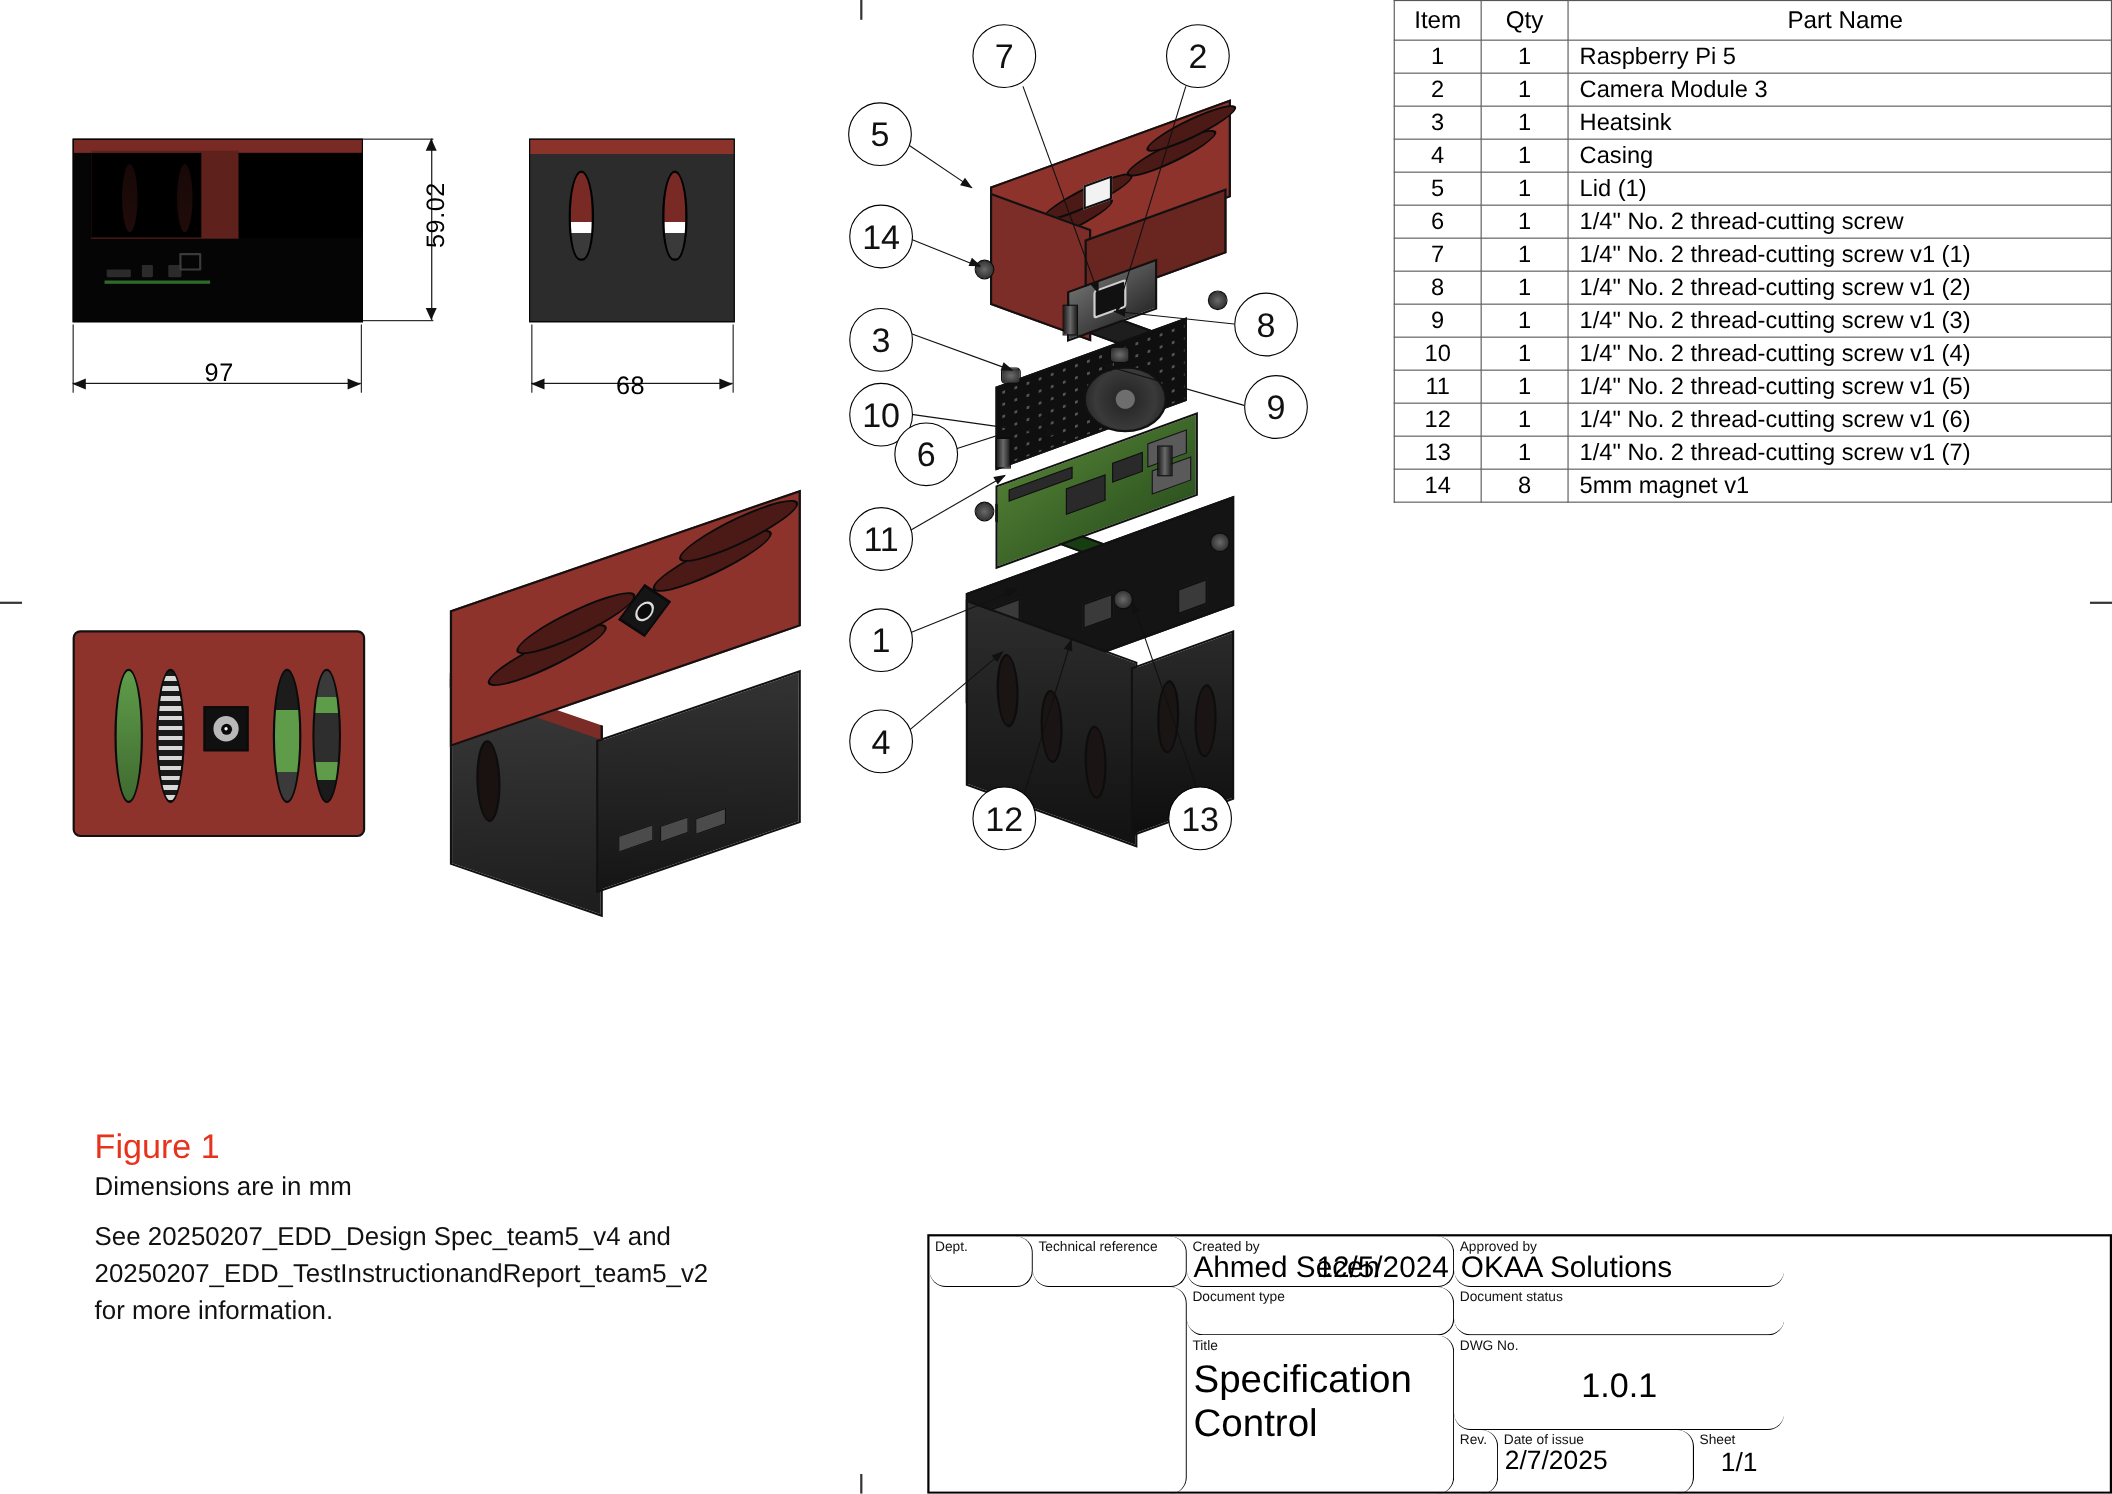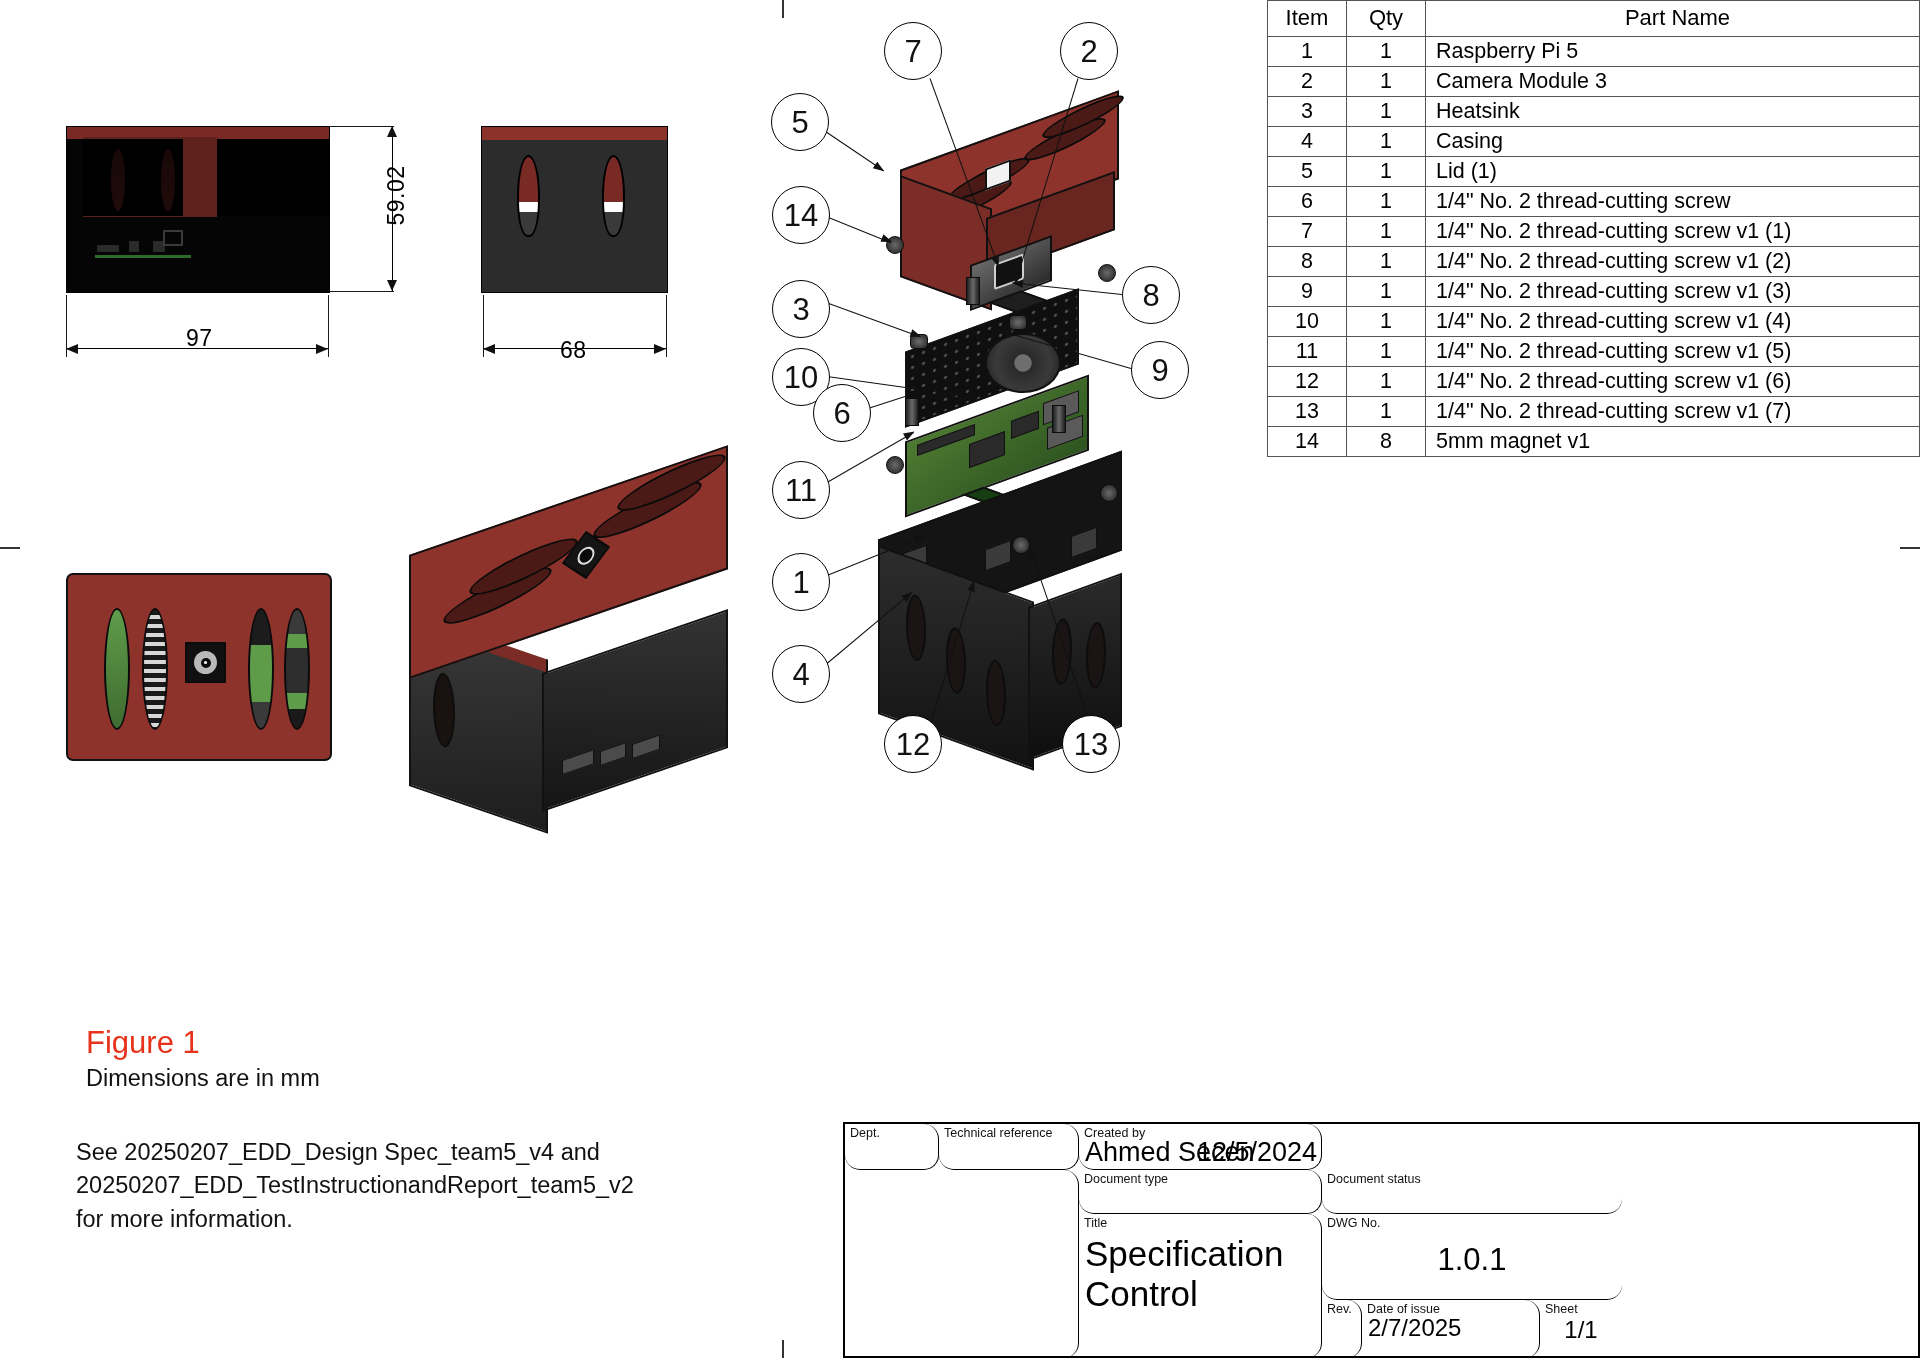--- a/index.html
+++ b/index.html
@@ -418,38 +418,42 @@
       </tr>
       <tr>
         <td class="c-item">14</td>
         <td class="c-qty">8</td>
         <td class="c-name">5mm magnet v1</td>
       </tr>
     </tbody>
 </table>
 
 <div class="note" style="left:86px;top:1062px;width:640px;">Dimensions are in mm</div>
-<div class="note" style="left:76px;top:1108px;width:580px;margin-top:28px;">See 20250207_EDD_Design Spec_team5_v4 and 20250207_EDD_TestInstructionandReport_team5_v2 for more information.</div>
+<div class="note" style="left:86px;top:1108px;width:580px;">See 20250207_EDD_Design Spec_team5_v4 and 20250207_EDD_TestInstructionandReport_team5_v2 for more information.</div>
 <div class="figlabel" style="left:86px;top:1025px;">Figure 1</div>
 
 <div class="tb">
 
   <div class="tbcell" style="left:0;top:0;width:94px;height:46px;">
     <span class="tblab">Dept.</span>
     <span class="tbval-s"></span>
   </div>
   <div class="tbcell" style="left:94px;top:0;width:140px;height:46px;">
     <span class="tblab">Technical reference</span>
     <span class="tbval-s"></span>
   </div>
   <div class="tbcell" style="left:234px;top:0;width:243px;height:46px;">
     <span class="tblab">Created by</span>
     <span class="tbval">Ahmed Secen</span>
     <span class="tbval" style="left:auto;right:4px;">12/5/2024</span>
   </div>
+  <div class="tbcell" style="left:477px;top:0;width:300px;height:46px;border-right:none;">
+    <span class="tblab">Approved by</span>
+    <span class="tbval">OKAA Solutions</span>
+  </div>
 
   <div class="tbcell" style="left:0;top:46px;width:234px;height:188px;border-bottom:none;"></div>
   <div class="tbcell" style="left:234px;top:46px;width:243px;height:44px;">
     <span class="tblab">Document type</span>
     <span class="tbval-s"></span>
   </div>
   <div class="tbcell" style="left:234px;top:90px;width:243px;height:144px;border-bottom:none;">
     <span class="tblab">Title</span>
     <span class="tbval-big">Specification Control</span>
   </div>

